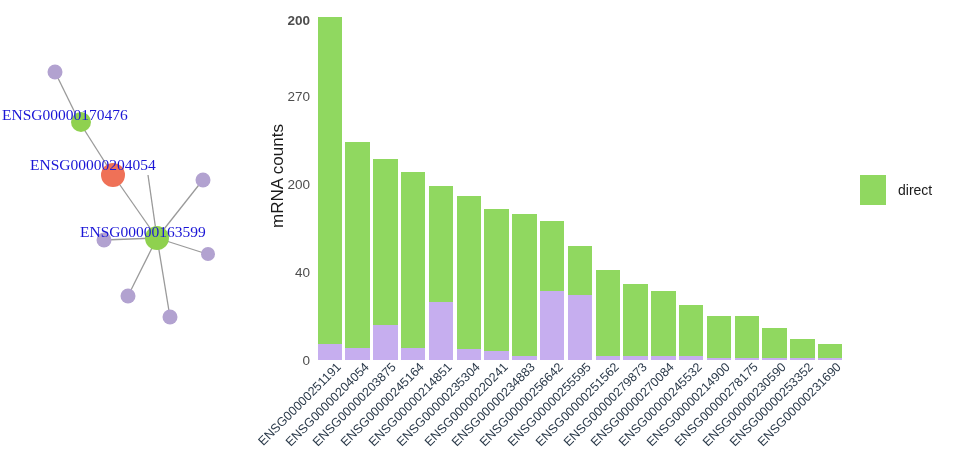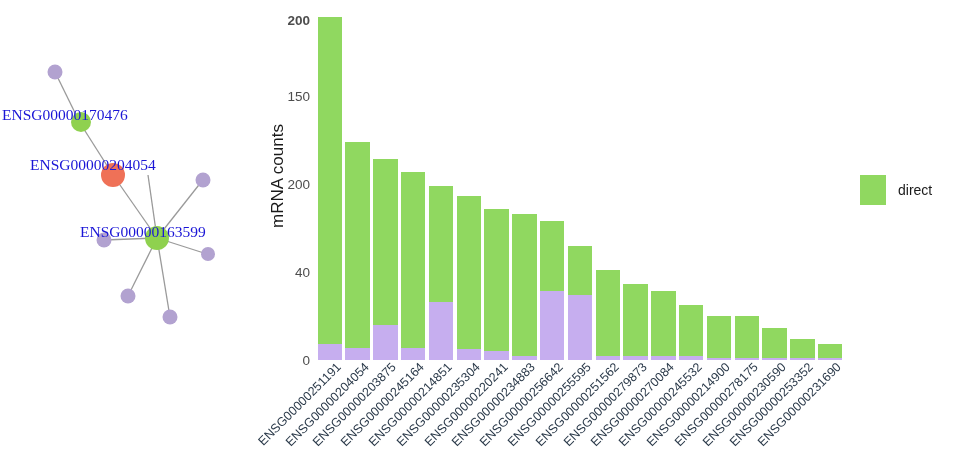--- a/index.html
+++ b/index.html
@@ -84,21 +84,21 @@
   <div id="chart">
 
     <div id="ylabel-wrap">
       <div id="ylabel">mRNA counts</div>
     </div>
 
     <div id="yticks">
         <div class="ytick" style="top: 352px;">0</div>
         <div class="ytick" style="top: 264px;">40</div>
         <div class="ytick" style="top: 176px;">200</div>
-        <div class="ytick" style="top: 88px;">150</div>
+        <div class="ytick" style="top: 88px;">270</div>
         <div class="ytick" style="top: 12px; font-weight: bold;">200</div>
       </div>
 
     <div id="plotarea">
         <div class="bar" title="ENSG00000251191: 195" style="left: 1.66737px; width: 24.4547px; height: 343.2px;">
           <div class="seg-direct" style="height: 327.36px; background: rgb(144, 216, 96);"></div>
           <div class="seg-indirect" style="height: 15.84px; background: rgb(198, 174, 239);"></div>
         </div>
         <div class="bar" title="ENSG00000204054: 124" style="left: 29.4568px; width: 24.4547px; height: 218.24px;">
           <div class="seg-direct" style="height: 205.92px; background: rgb(144, 216, 96);"></div>

